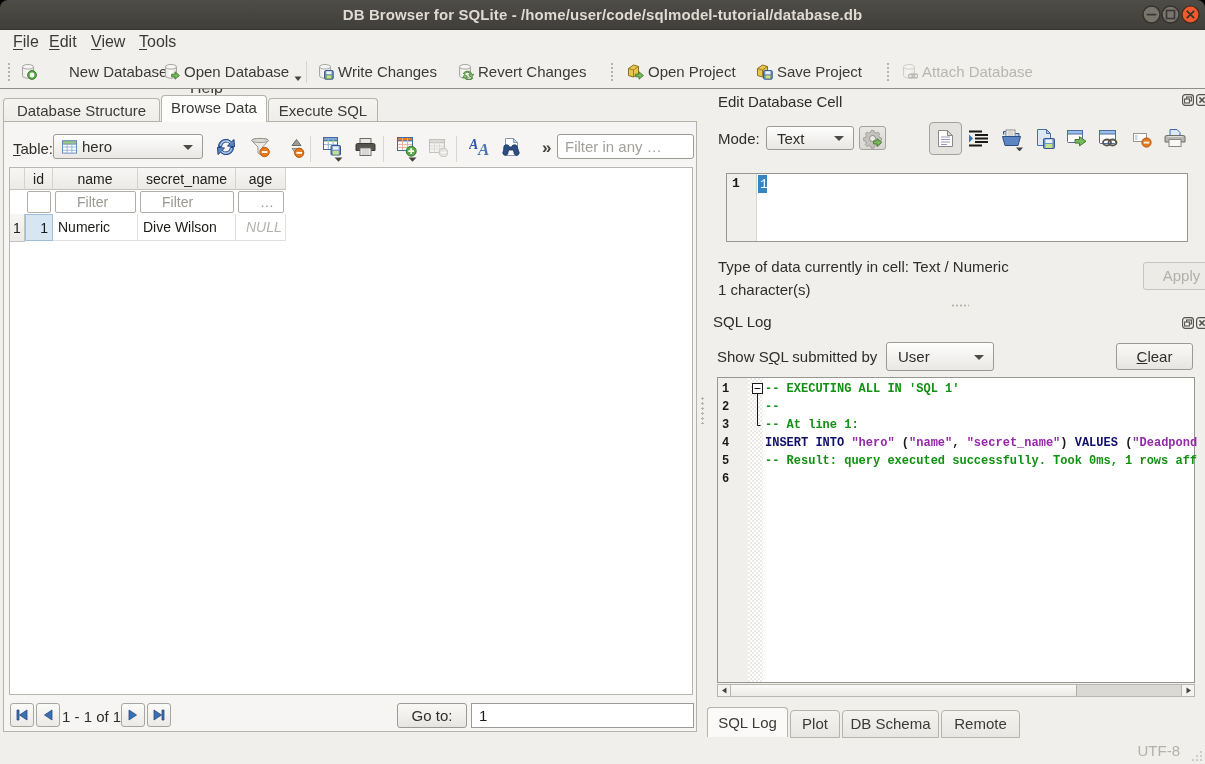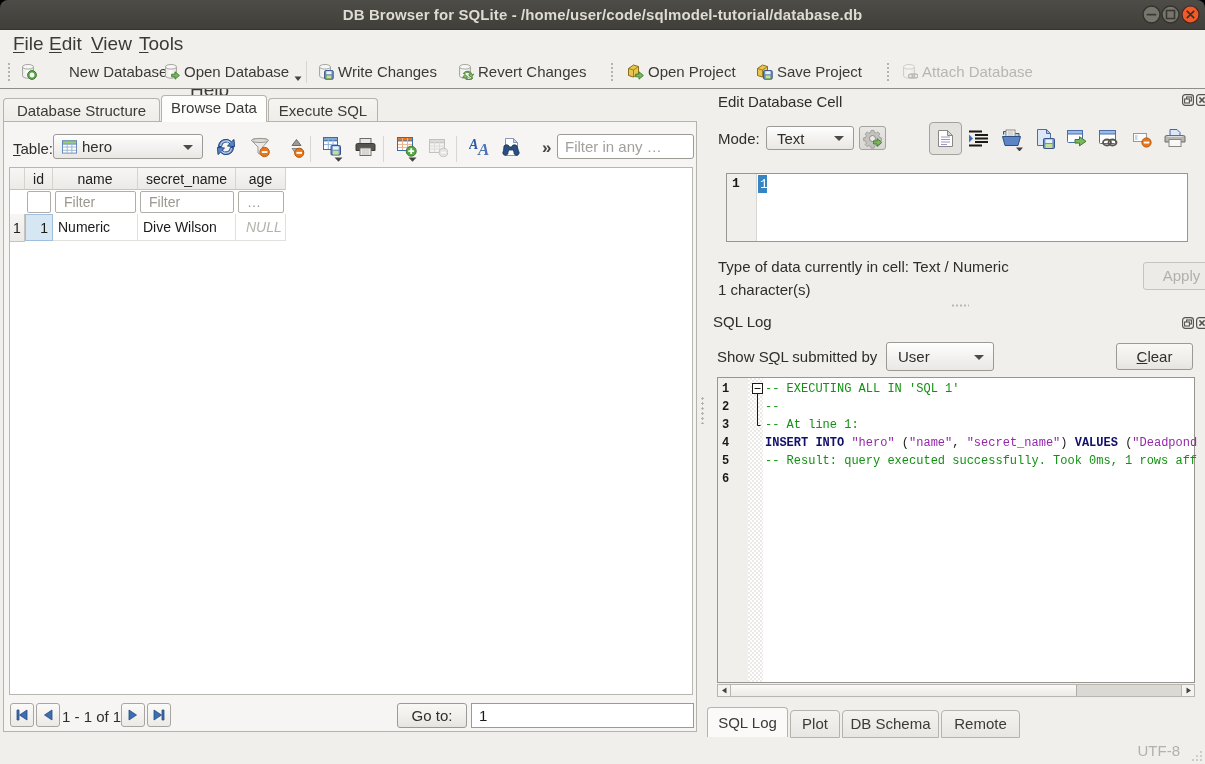--- a/index.html
+++ b/index.html
@@ -17,21 +17,21 @@
 .corner { position:absolute; width:9px; height:9px; background:#000; top:0; z-index:-1; }
 #title-text {
   position:absolute; top:0; left:0; width:100%; height:29px;
   color:#dfdbd2; font-size:15px; font-weight:bold; text-align:center; line-height:29px;
   letter-spacing:0.1px;
 }
 
 
 #menubar {
   position:absolute; left:0; top:30px; width:1205px; height:25px;
-  background:#f1f0ec; color:#3a3a37; font-size:19px;
+  background:#f1f0ec; color:#3a3a37; font-size:16px;
 }
 #menubar span { position:absolute; top:3px; }
 #menubar u { text-decoration-thickness:1px; text-underline-offset:2px; }
 
 
 #toolbar {
   position:absolute; left:0; top:55px; width:1205px; height:34px;
   background:#f1f0ec; border-bottom:1px solid #908e88;
   font-size:15px; color:#3a3a37;
 }
@@ -64,21 +64,21 @@
 .btn.disabled { background:#ecebe7; border-color:#c6c4be; color:#b2b0a9; }
 
 
 #grid { position:absolute; left:5px; top:45px; width:684px; height:528px; background:#fff;
   border:1px solid #b8b6b0; overflow:hidden; }
 .gh { position:absolute; top:0; height:22px; background:linear-gradient(#f7f6f4,#eceae7);
   border-right:1px solid #d5d3cf; border-bottom:1px solid #c5c3bd;
   font-size:14px; color:#21201e; text-align:center; line-height:22px; }
 .fcell { position:absolute; top:22px; height:24px; }
 .fbox { position:absolute; left:2px; right:2px; top:1px; height:22px; background:#fff;
-  border:1px solid #b0aea8; border-radius:2px; font-size:14px; color:#9a988f; line-height:20px; padding-left:8px; }
+  border:1px solid #b0aea8; border-radius:2px; font-size:14px; color:#9a988f; line-height:20px; padding-left:21px; }
 .dcell { position:absolute; top:46px; height:27px; font-size:14px; color:#1a1a18;
   line-height:27px; padding-left:5px; border-right:1px solid #e2e0dc; border-bottom:1px solid #e2e0dc; }
 
 
 .navbtn { position:absolute; top:0; width:24px; height:24px;
   background:linear-gradient(#fafaf8,#eceae6); border:1px solid #a8a6a0; border-radius:3px; }
 
 
 #rightdock { position:absolute; left:705px; top:90px; width:500px; height:647px; }
 .dock-title { font-size:15px; color:#2e2d2b; }
@@ -444,21 +444,21 @@
   <div id="sqlcode">
     <div class="abs" style="left:0; top:0; width:30px; height:304px; background:#f0efeb;"></div>
     <div class="abs" style="left:30px; top:0; width:15px; height:304px; background-image:repeating-conic-gradient(#eceae7 0% 25%, #ffffff 0% 50%); background-size:4px 4px;"></div>
     <div class="abs" style="left:4px; top:2px; font-weight:bold; color:#1a1a18; line-height:18px;">1<br>2<br>3<br>4<br>5<br>6</div>
 
     <svg class="abs" style="left:33px; top:4px;" width="13" height="50" viewBox="0 0 13 50">
         <rect x="1.5" y="1.5" width="10" height="10" fill="#fff" stroke="#1a1a18"></rect>
         <path d="M3.5 6.5 h6" stroke="#1a1a18"></path>
         <path d="M6.5 11.5 v32 h3" fill="none" stroke="#1a1a18"></path>
       </svg>
-    <div class="abs" style="left:47px; top:2px; line-height:18px; white-space:pre; color:#119111;">-- EXECUTING ALL IN 'SQL 1'
+    <div class="abs" style="left:47px; top:2px; line-height:18px; white-space:pre; color:#119111;font-weight:bold;">-- EXECUTING ALL IN 'SQL 1'
 --
 -- At line 1:
 <span><b style="color:#10106b;">INSERT INTO</b> <span style="color:#9428a8;">"hero"</span> <span style="color:#1a1a18;">(</span><span style="color:#9428a8;">"name"</span><span style="color:#1a1a18;">, </span><span style="color:#9428a8;">"secret_name"</span><span style="color:#1a1a18;">) </span><b style="color:#10106b;">VALUES</b> <span style="color:#1a1a18;">(</span><span style="color:#9428a8;">"Deadpond</span></span>
 -- Result: query executed successfully. Took 0ms, 1 rows aff</div>
   </div>
 
   <div class="abs" style="left:12px; top:594px; width:478px; height:13px; background:#dbd9d4; border:1px solid #b8b6b0;">
     <div class="abs" style="left:0; top:0; width:13px; height:11px; background:#f4f3f0; border-right:1px solid #b8b6b0;">
         <svg style="position:absolute;left:3px;top:2px;" width="7" height="7" viewBox="0 0 7 7">
           <path d="M5.5 0.5 v6 L1 3.5z" fill="#44433e"></path>

